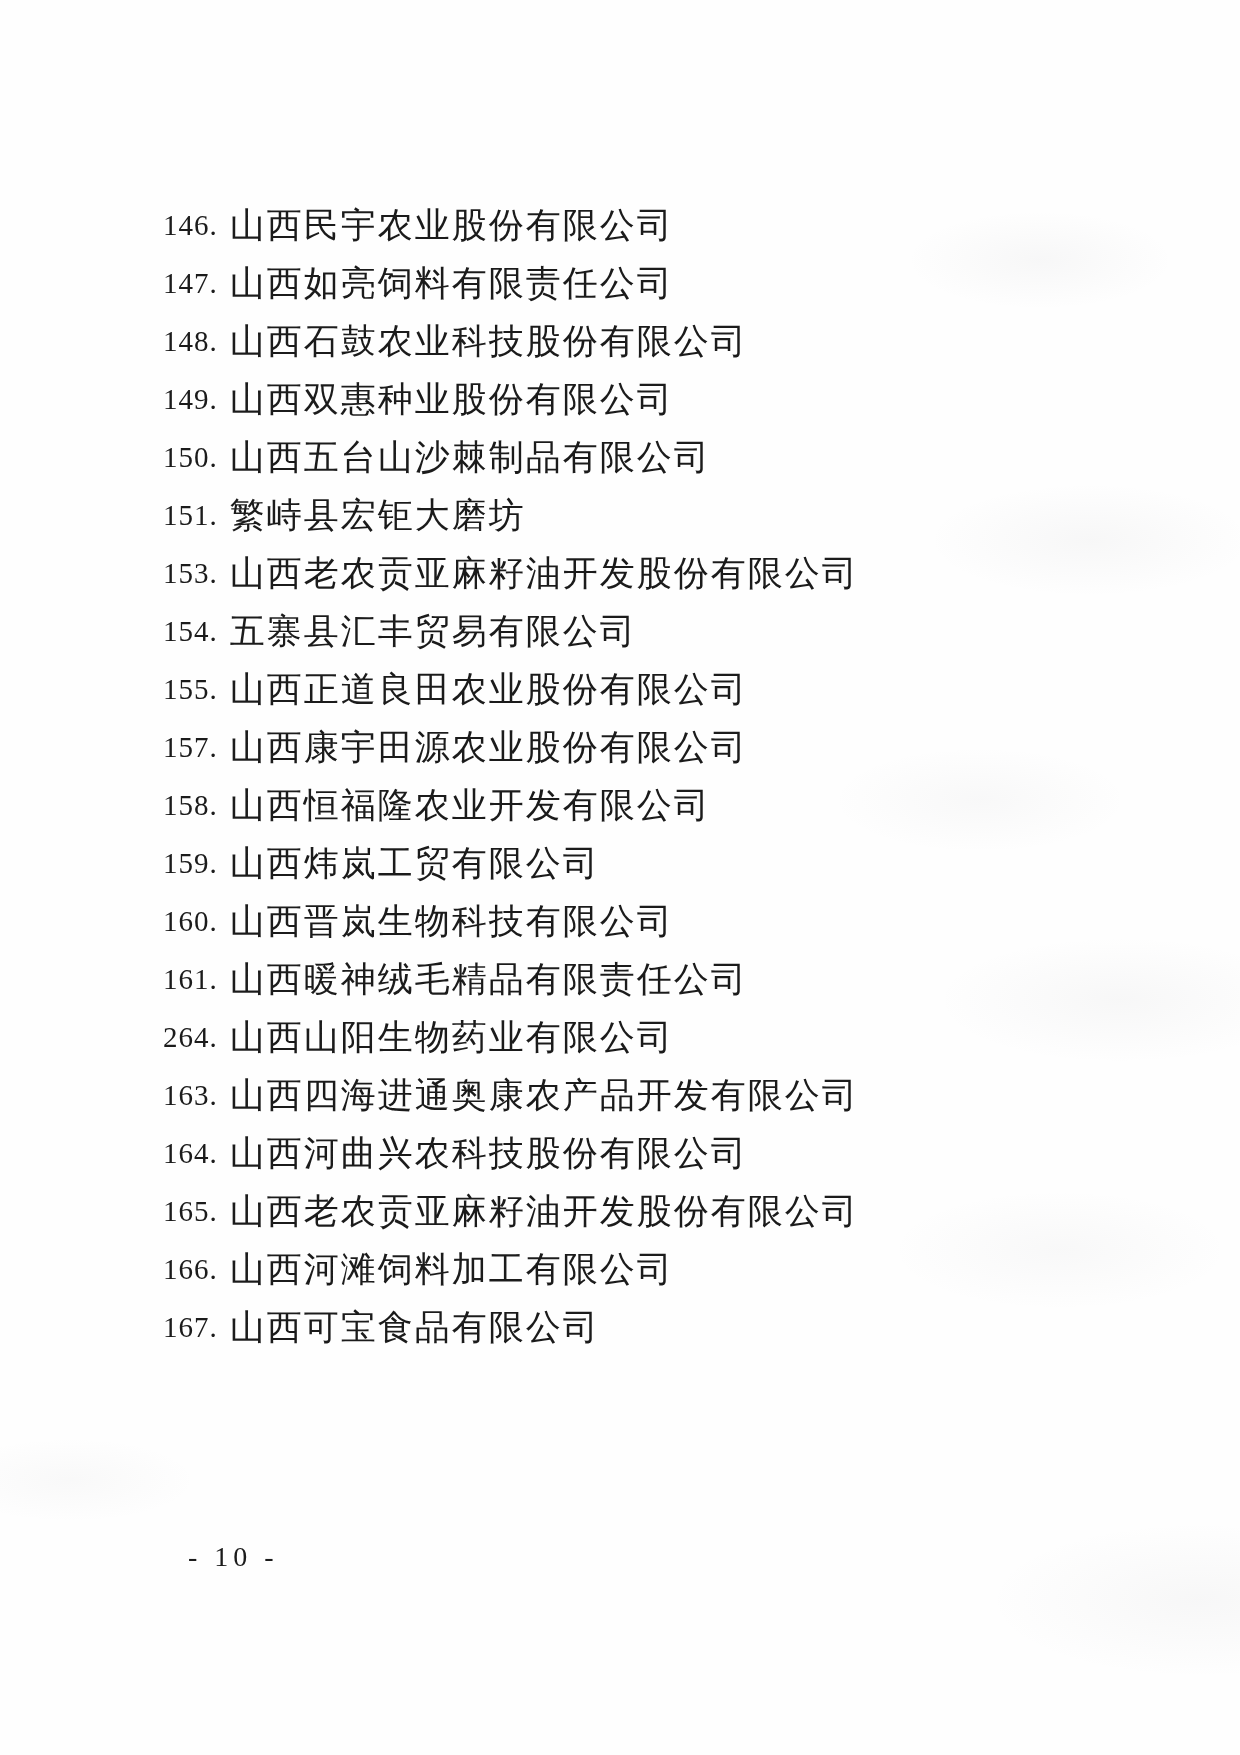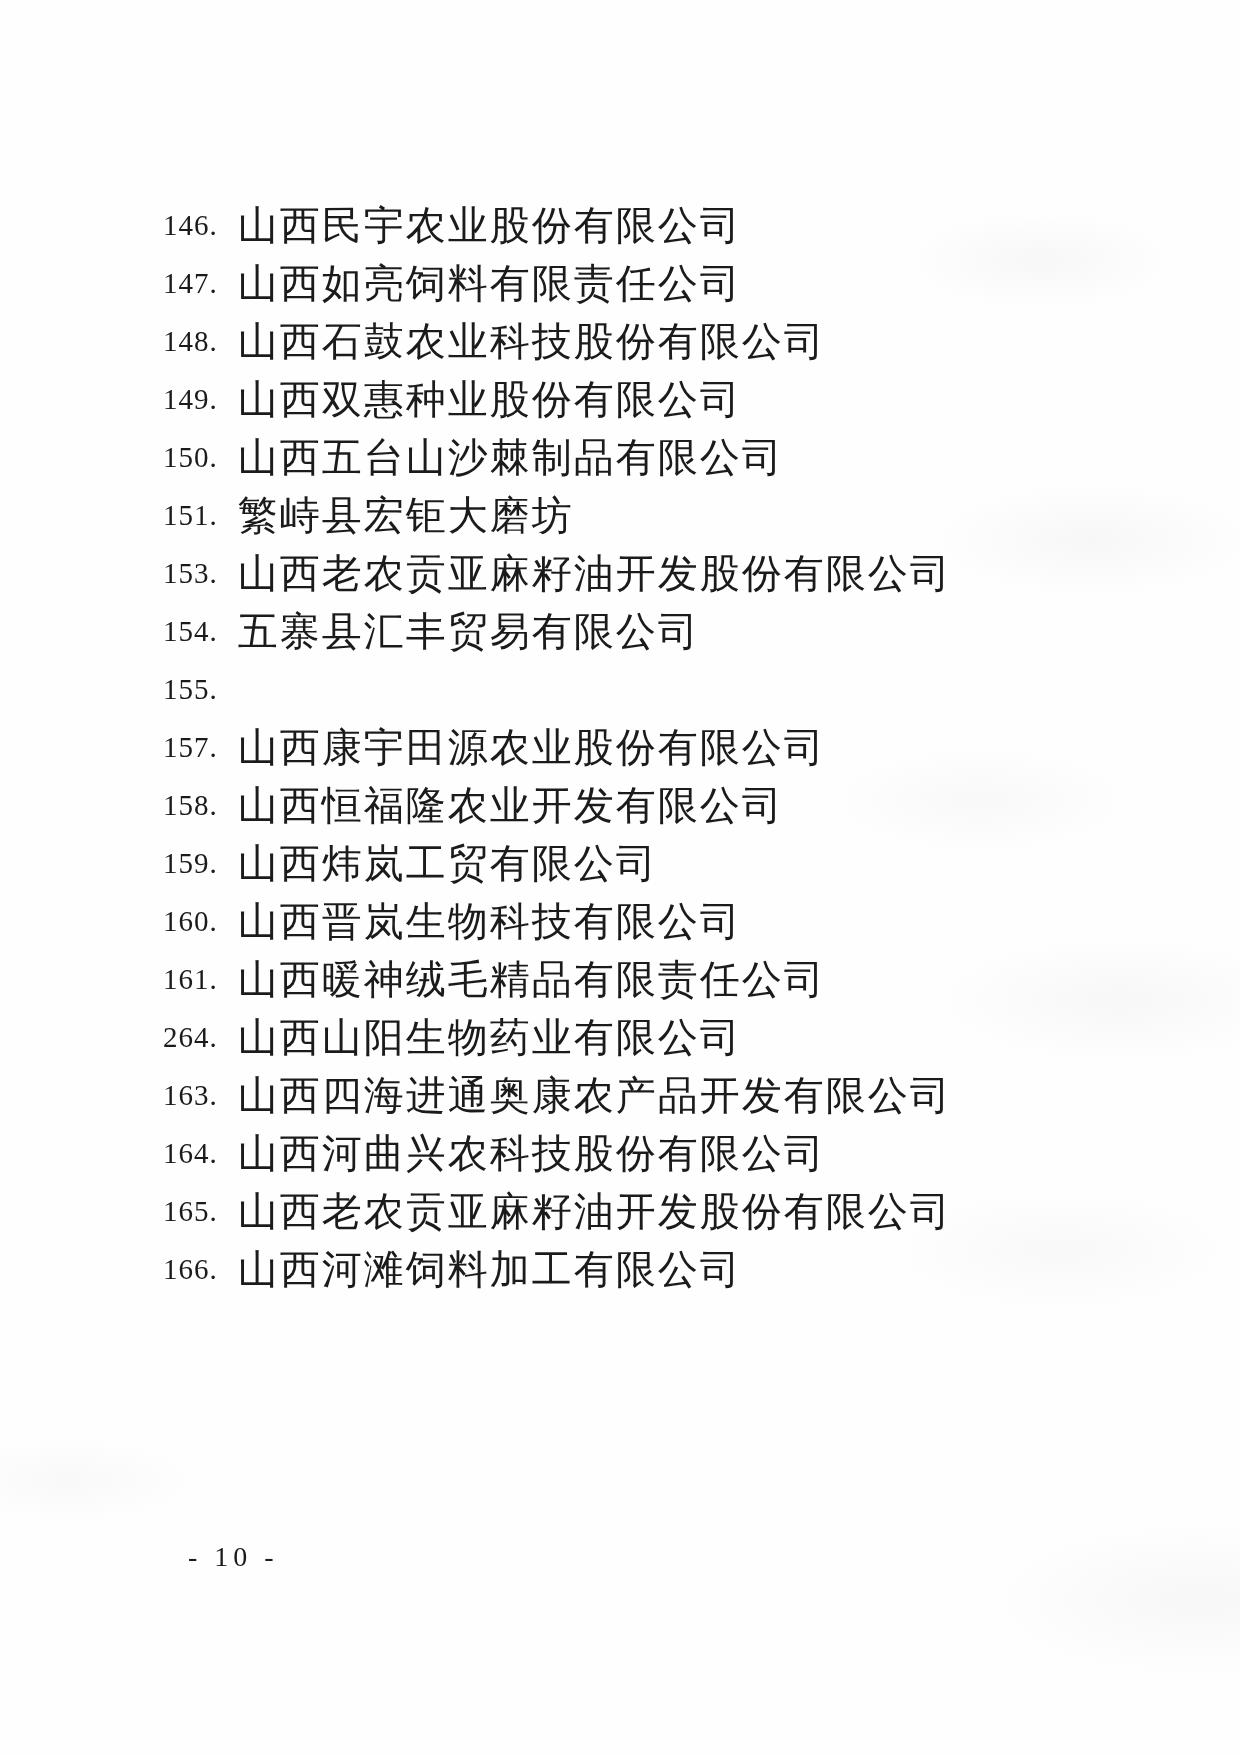--- a/index.html
+++ b/index.html
@@ -47,23 +47,22 @@
     display: flex;
     align-items: center;
     white-space: nowrap;
   }
   .num {
     font-size: 29px;
     letter-spacing: 1px;
     margin-right: 12px;
   }
   .name {
-    font-size: 40px;
+    font-size: 35px;
     letter-spacing: 2px;
-    margin-left: 8px;
   }
   .footer {
     position: absolute;
     left: 188px;
     top: 1541px;
     font-size: 28px;
     letter-spacing: 5px;
   }
 </style>
 </head>
@@ -99,20 +98,21 @@
       <div class="row">
         <span class="num">153.</span>
         <span class="name">山西老农贡亚麻籽油开发股份有限公司</span>
       </div>
       <div class="row">
         <span class="num">154.</span>
         <span class="name">五寨县汇丰贸易有限公司</span>
       </div>
       <div class="row">
         <span class="num">155.</span>
+        <span class="name">山西正道良田农业股份有限公司</span>
       </div>
       <div class="row">
         <span class="num">157.</span>
         <span class="name">山西康宇田源农业股份有限公司</span>
       </div>
       <div class="row">
         <span class="num">158.</span>
         <span class="name">山西恒福隆农业开发有限公司</span>
       </div>
       <div class="row">
@@ -140,15 +140,19 @@
         <span class="name">山西河曲兴农科技股份有限公司</span>
       </div>
       <div class="row">
         <span class="num">165.</span>
         <span class="name">山西老农贡亚麻籽油开发股份有限公司</span>
       </div>
       <div class="row">
         <span class="num">166.</span>
         <span class="name">山西河滩饲料加工有限公司</span>
       </div>
+      <div class="row">
+        <span class="num">167.</span>
+        <span class="name">山西可宝食品有限公司</span>
+      </div>
     </div>
   <div class="footer">- 10 -</div>
 </div>
 
 </body></html>

